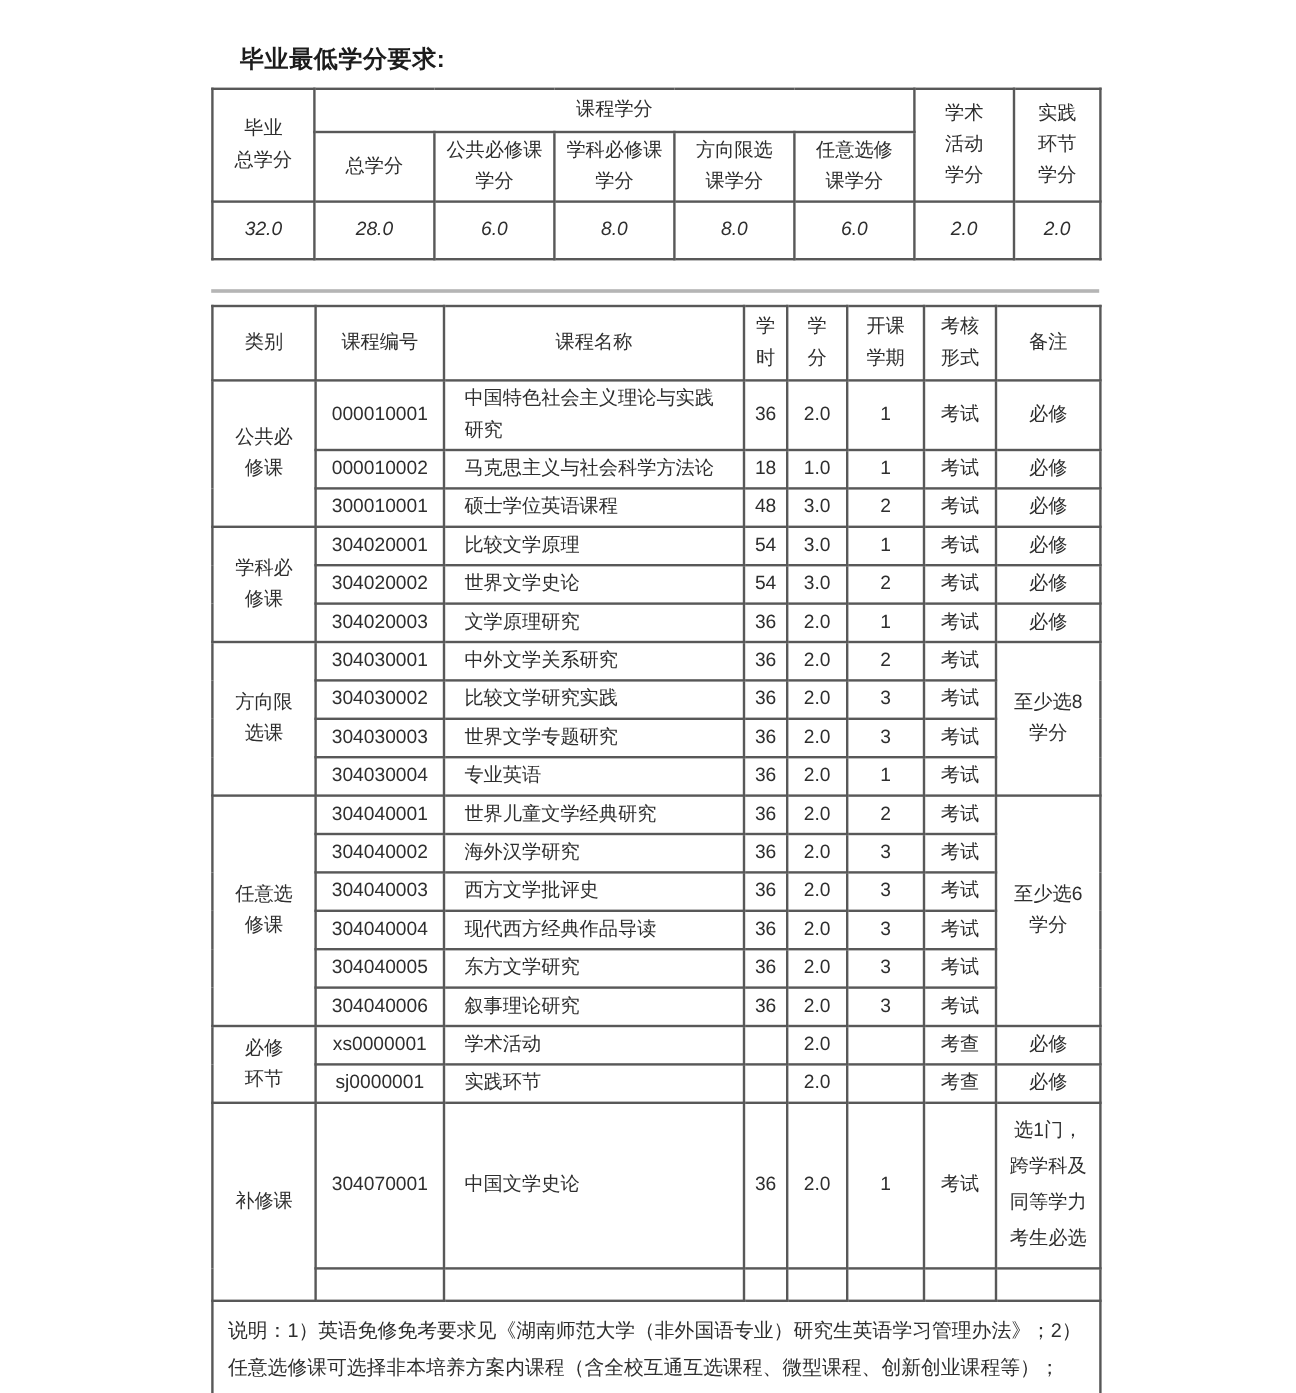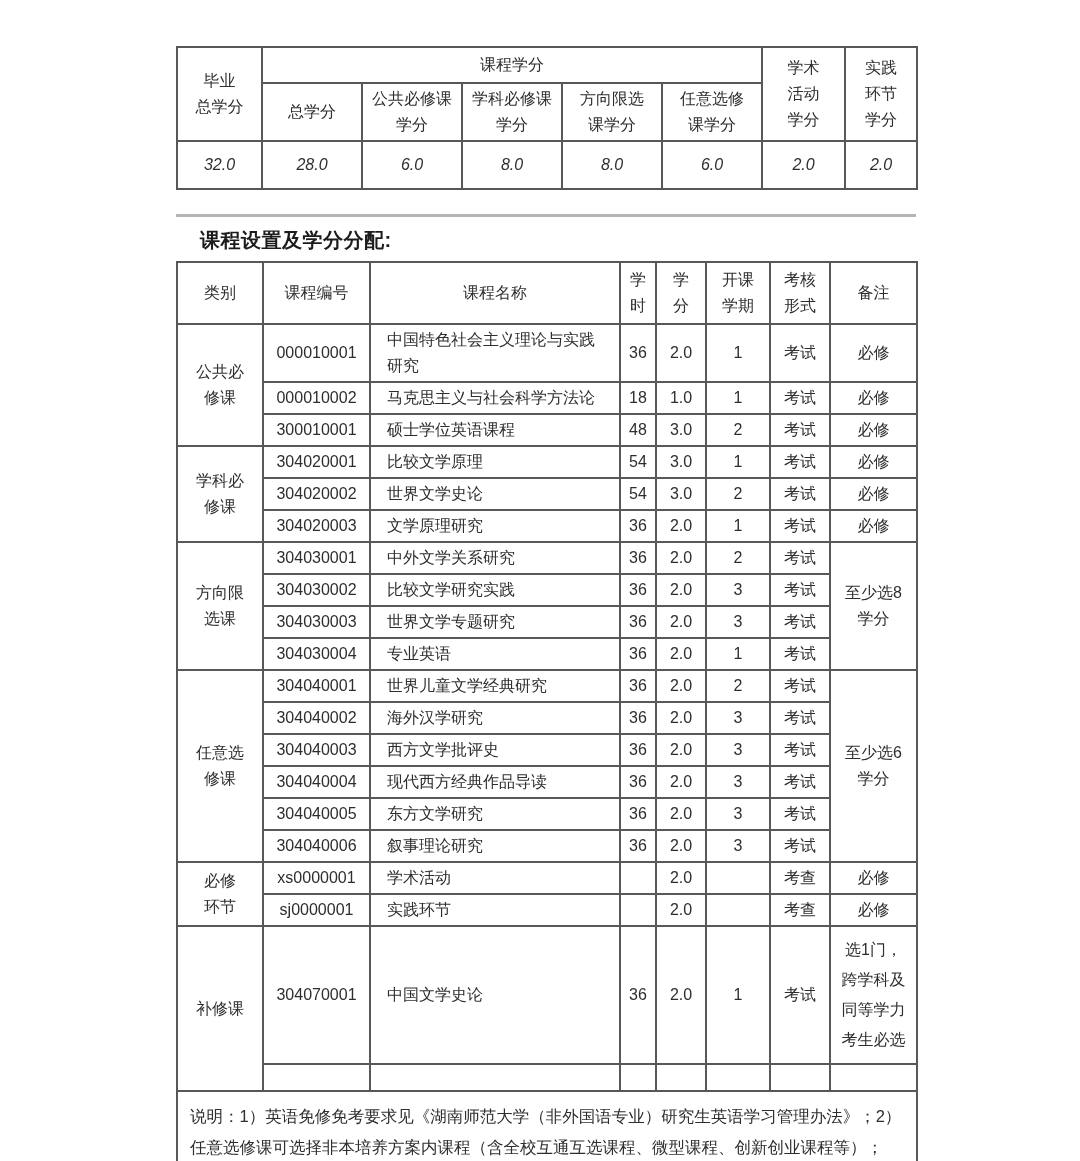--- a/index.html
+++ b/index.html
@@ -44,20 +44,21 @@
   .course-table td.notes-cell {
     text-align: left; line-height: 31px; font-size: 16.5px;
     padding: 9px 12px 10px 12px;
   }
 </style>
 </head>
 <body>
 
 <div class="doc">
 
+  <div class="sec-title">毕业最低学分要求:</div>
 
   <table class="credit-table">
     <colgroup>
       <col style="width:85px">
         <col style="width:100px">
         <col style="width:100px">
         <col style="width:100px">
       <col style="width:100px">
         <col style="width:100px">
         <col style="width:83px">
@@ -94,21 +95,20 @@
         <td>8.0</td>
         <td>6.0</td>
         <td>2.0</td>
         <td>2.0</td>
       </tr>
     </tbody>
   </table>
 
   <div class="divider"></div>
 
-  <div class="sec-title">课程设置及学分分配:</div>
 
   <table class="course-table">
     <colgroup>
       <col style="width:86px">
         <col style="width:107px">
         <col style="width:250px">
         <col style="width:36px">
       <col style="width:50px">
         <col style="width:64px">
         <col style="width:60px">

